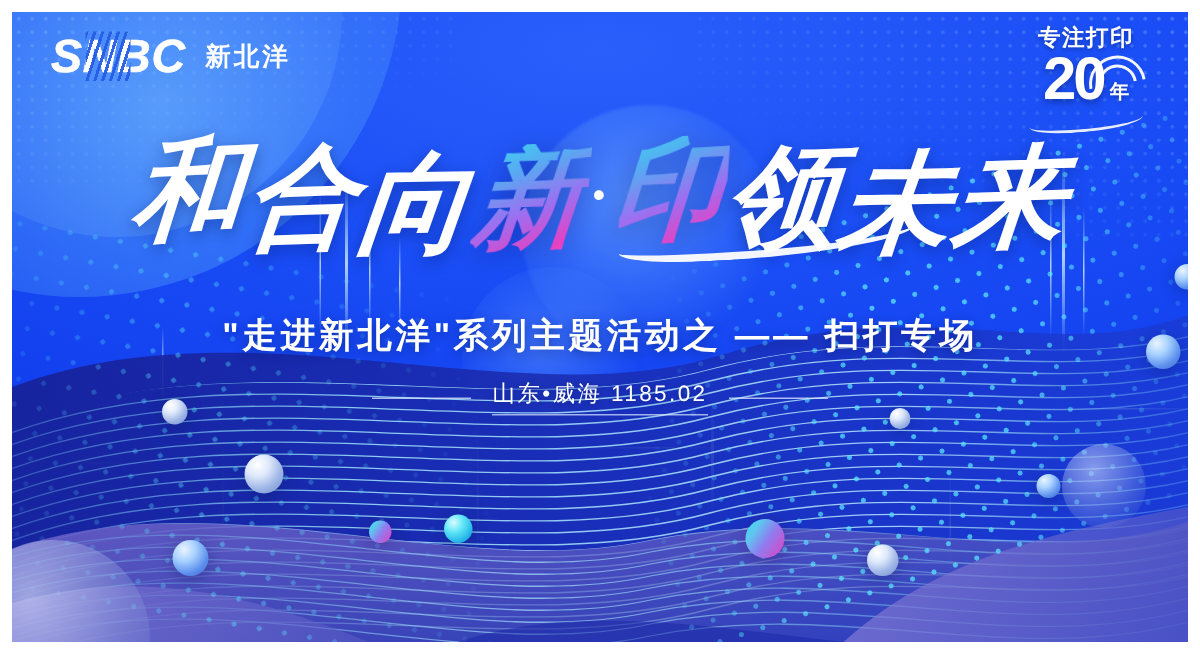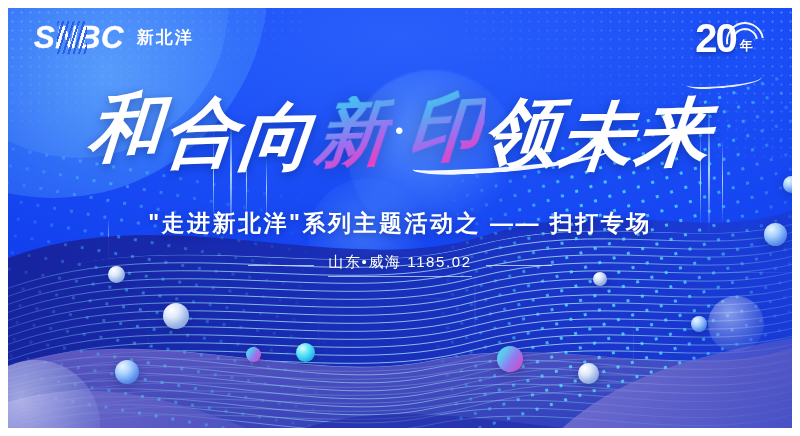--- a/index.html
+++ b/index.html
@@ -369,20 +369,21 @@
 
     <div class="logo">
       <div class="logo-mark">
         <span>SNBC</span>
         <span class="stripes"></span>
       </div>
       <div class="logo-cn">新北洋</div>
     </div>
 
     <div class="badge30">
+      <div class="b-top">专注打印</div>
       <div class="b-row">
         <span class="b-num">20</span>
         <span class="b-arcs"></span>
         <span class="b-year">年</span>
       </div>
       <span class="b-swoosh"></span>
     </div>
 
     <div class="title-zone">
       <div class="main-title" id="main-title">

